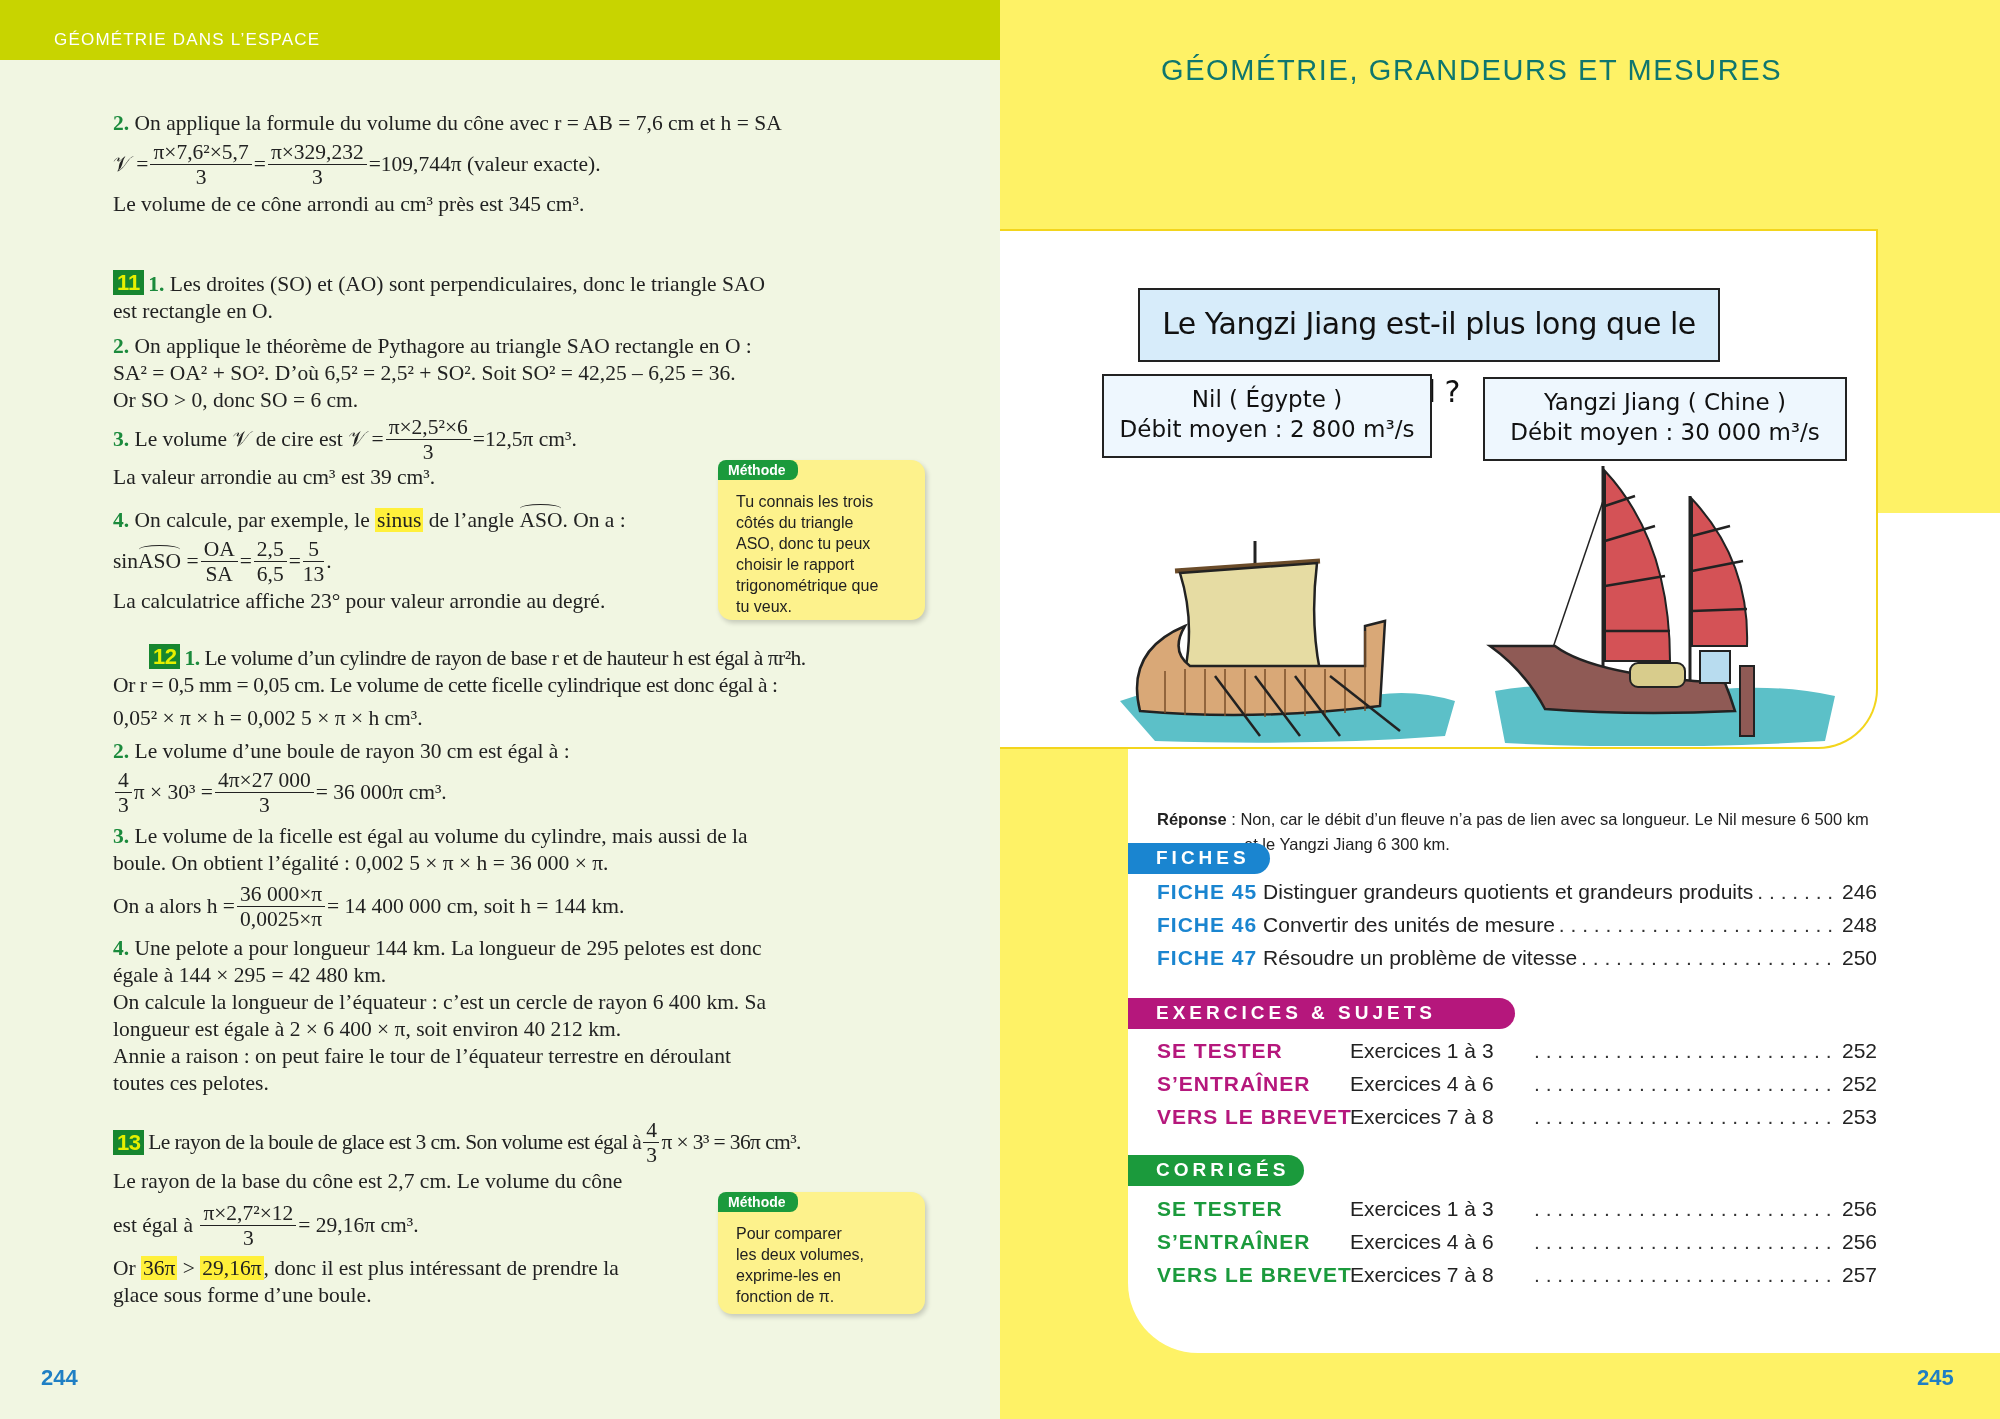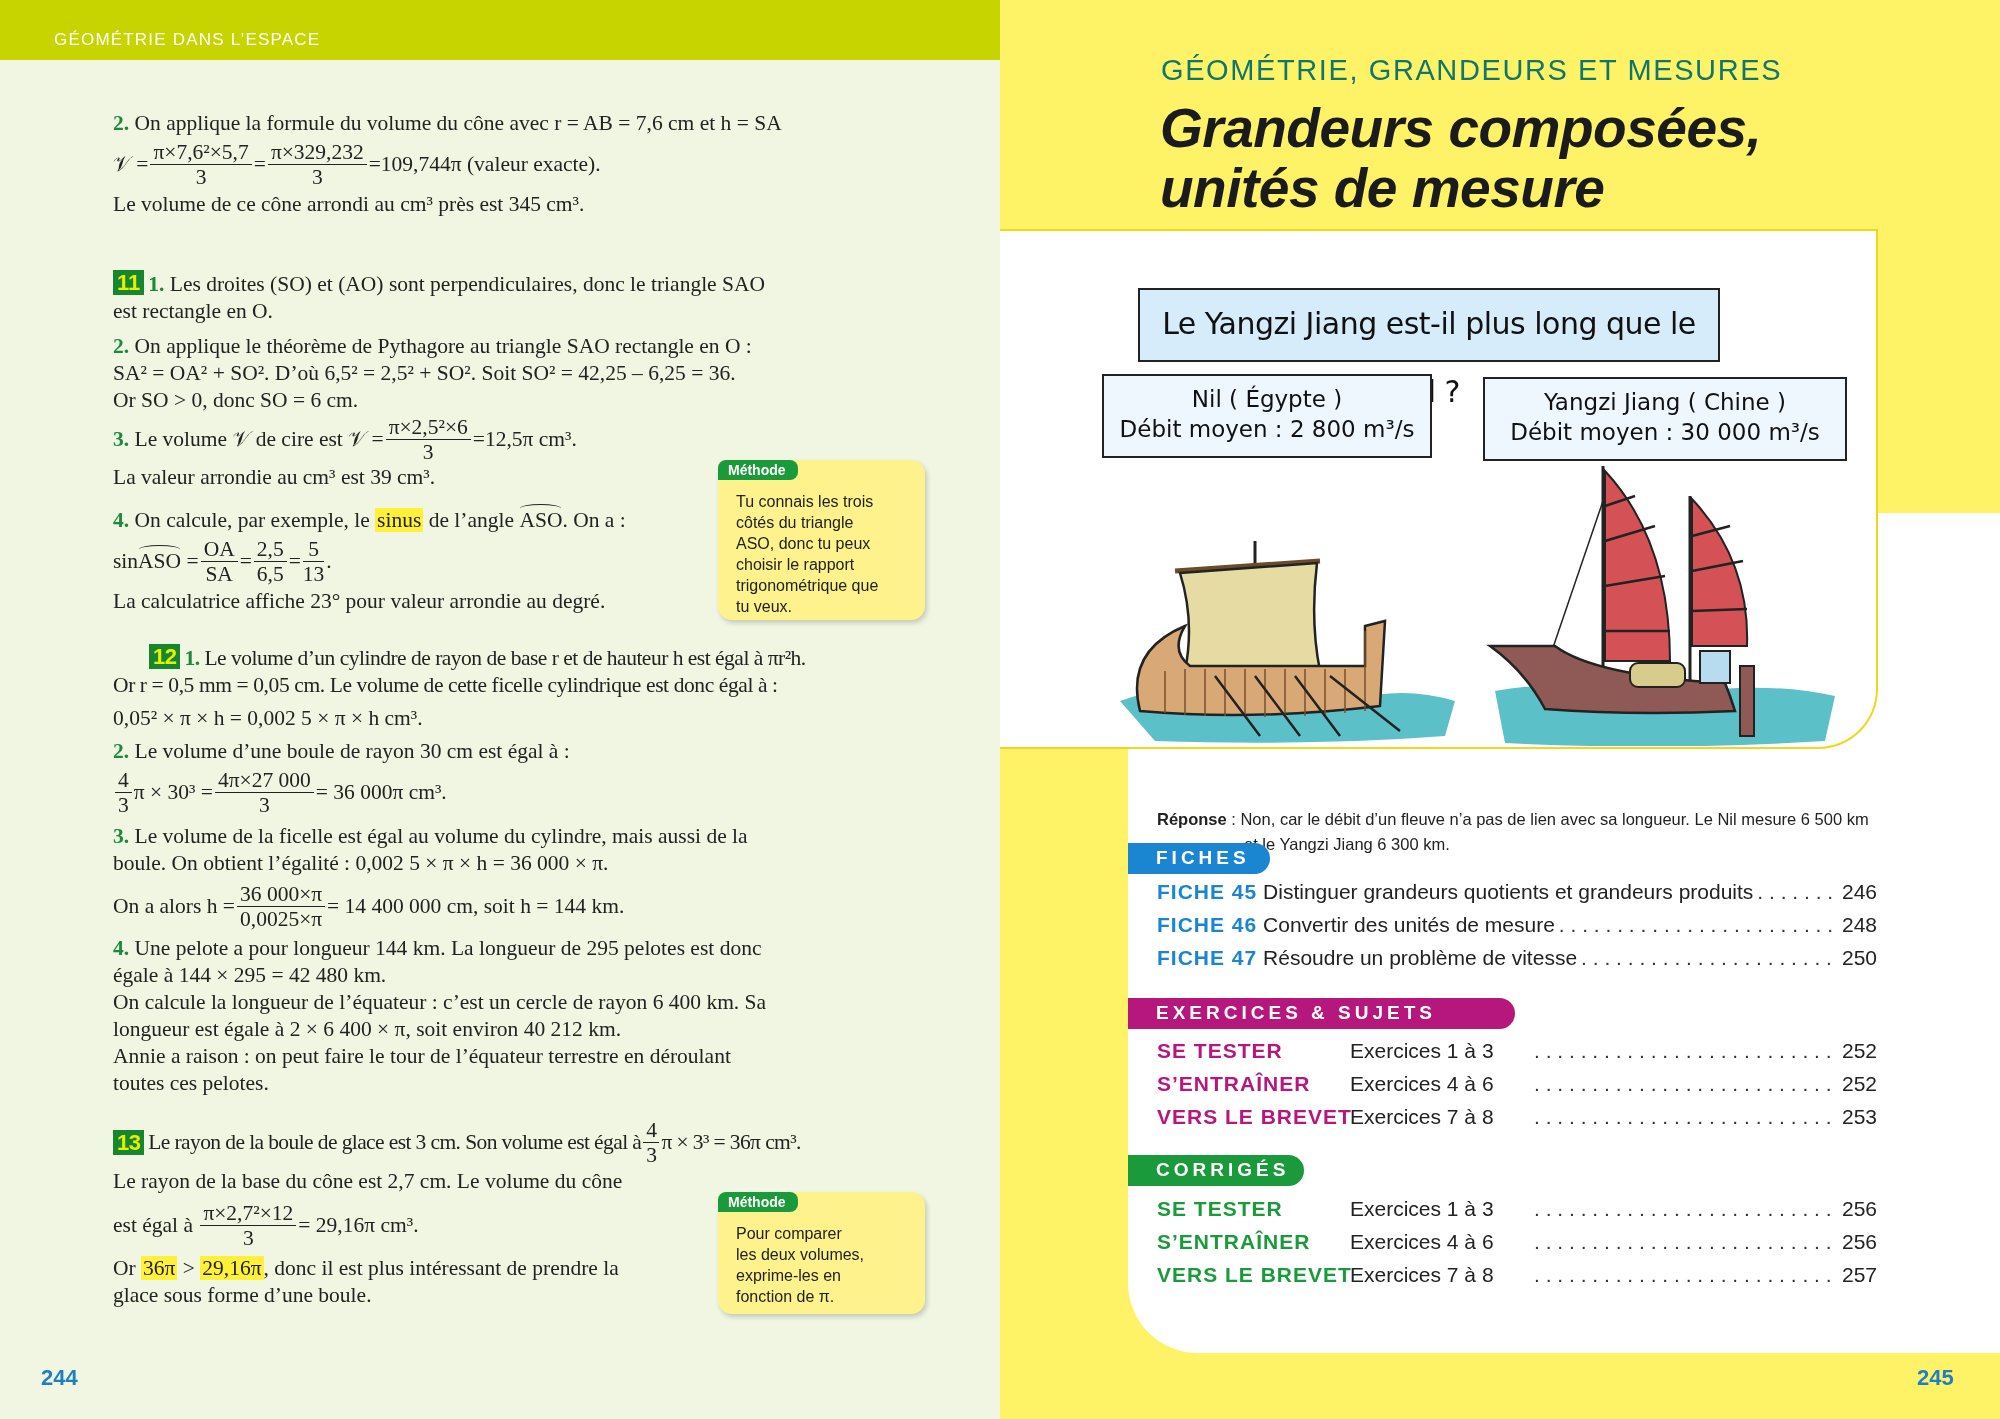--- a/index.html
+++ b/index.html
@@ -184,24 +184,20 @@
 les deux volumes,
 exprime-les en
 fonction de π.</div>
   </div>
 
   <div class="page-num" style="left:41px;">244</div>
 </div>
 
 <div class="right-page">
   <div class="r-kicker">GÉOMÉTRIE, GRANDEURS ET MESURES</div>
-  <div class="r-title">
-    <div>Grandeurs composées,</div>
-    <div>unités de mesure</div>
-  </div>
 
   <div class="content-panel"></div>
 
   <div class="illus-panel">
     <div class="bubble q" style="left:138px; top:57px; width:582px; height:74px; line-height:68px;">Le Yangzi Jiang est-il plus long que le Nil ?</div>
     <div class="bubble r" style="left:102px; top:143px; width:330px; height:84px; padding-top:8px;">
       <div>Nil ( Égypte )</div>
       <div>Débit moyen : 2 800 m³/s</div>
     </div>
     <div class="bubble r" style="left:483px; top:146px; width:364px; height:84px; padding-top:8px;">

